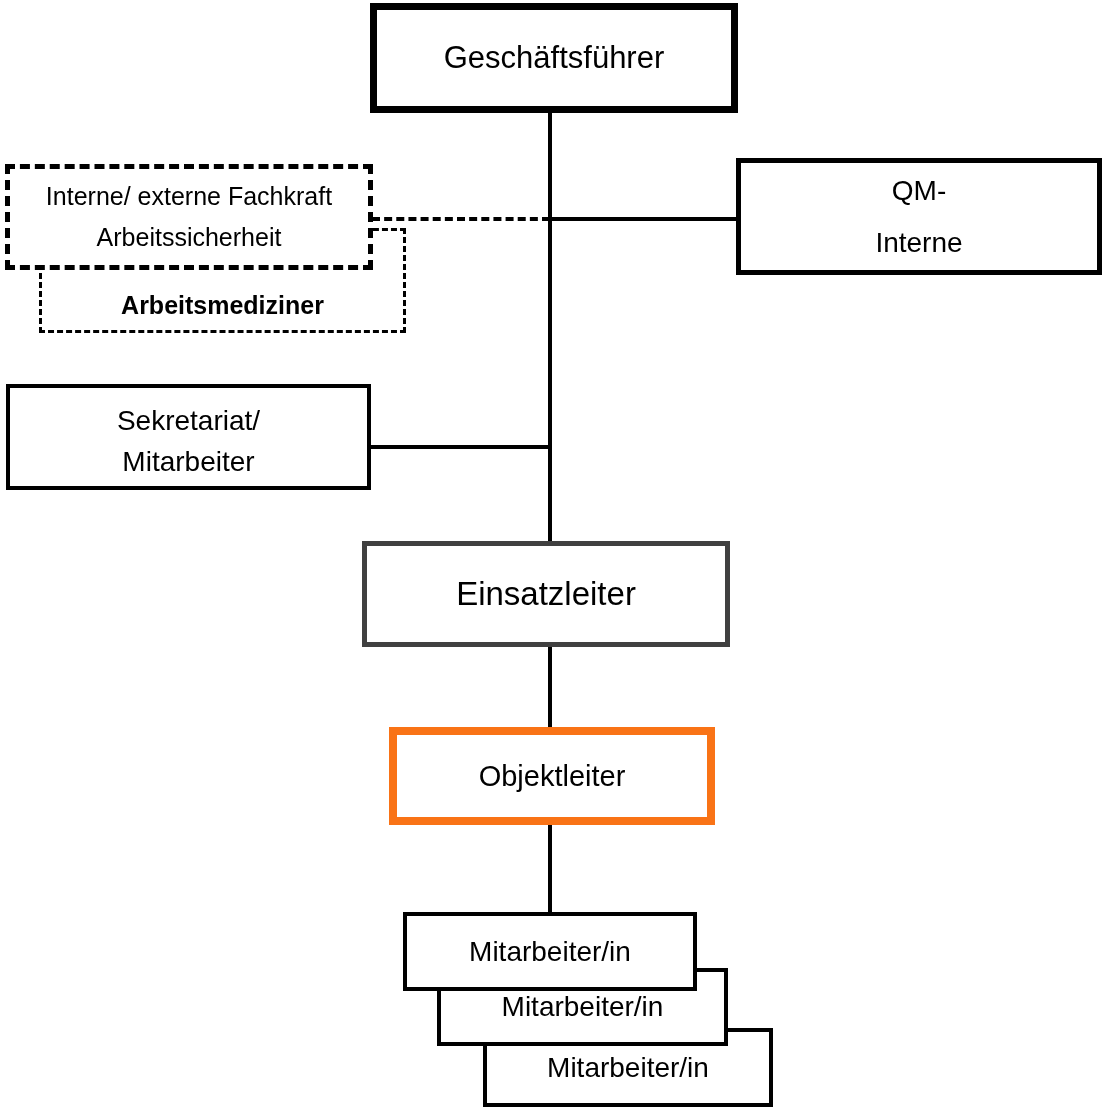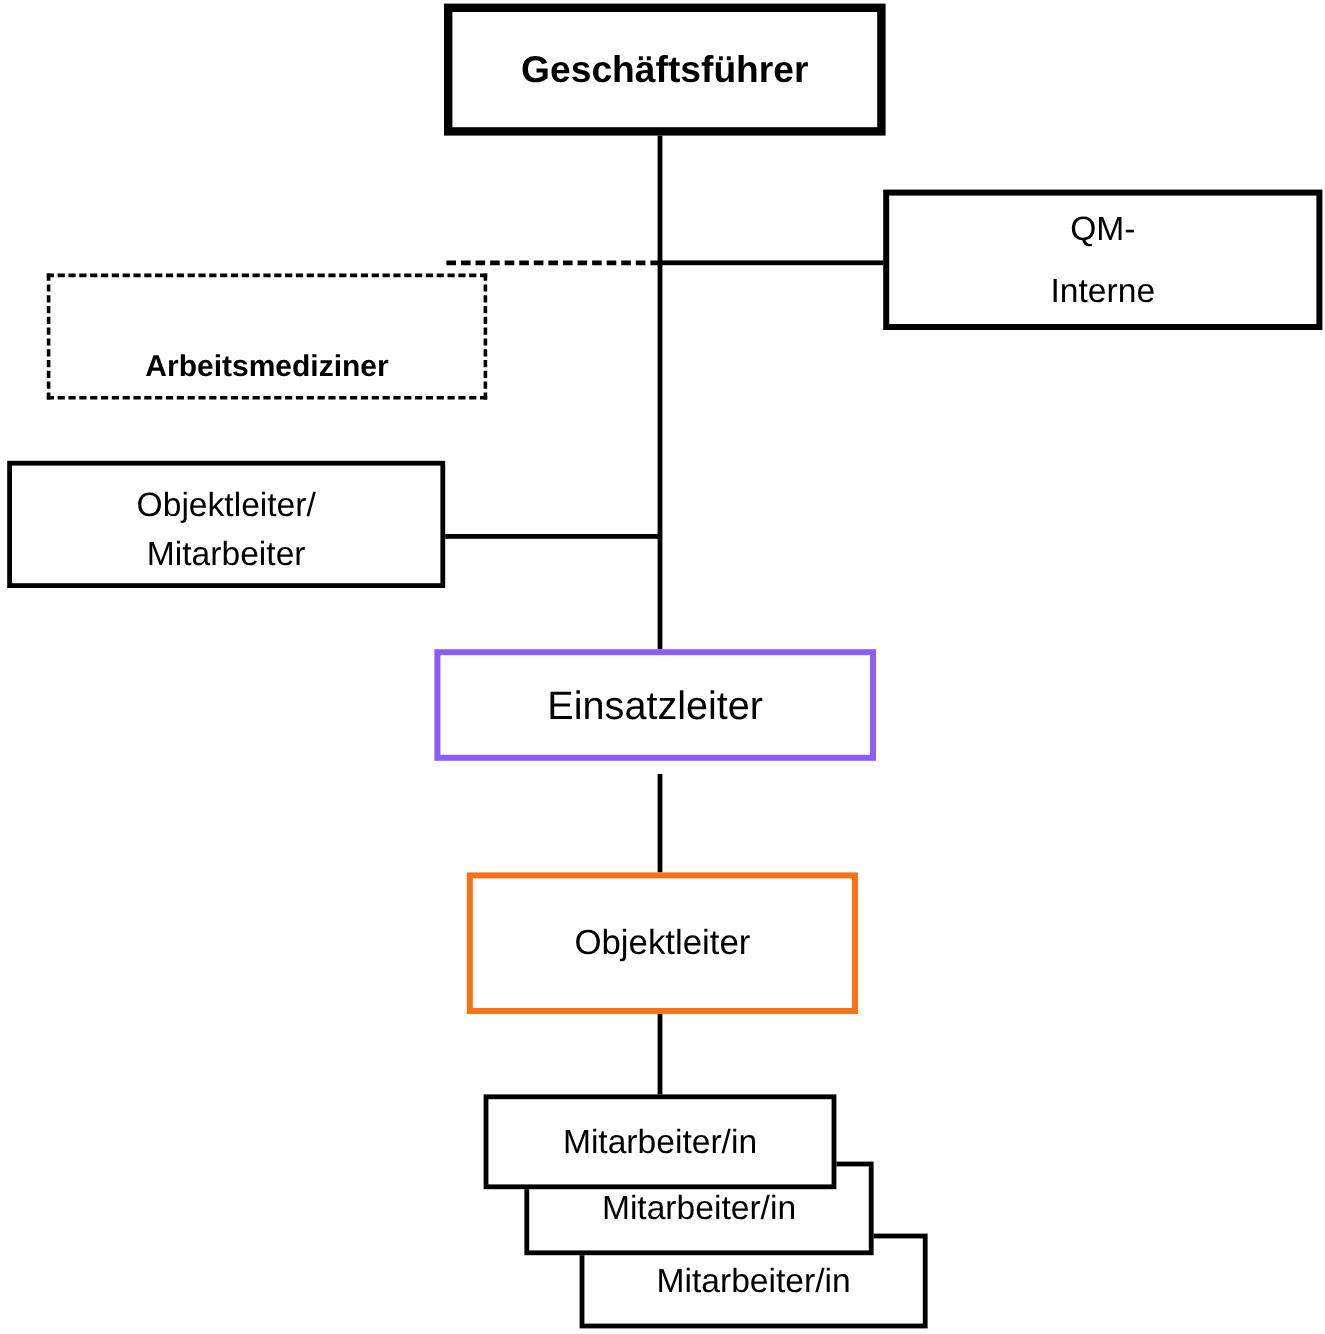--- a/index.html
+++ b/index.html
@@ -25,21 +25,21 @@
     align-items: center;
     justify-content: center;
     text-align: center;
   }
   .node .ln { display: block; }
 
   
   #box-gf {
     left: 370px; top: 3px; width: 368px; height: 110px;
     border: 7px solid #000;
-    font-size: 31px; font-weight: bold;
+    font-size: 31px; font-weight: normal;
     z-index: 4;
   }
   #box-fach {
     left: 5px; top: 164px; width: 368px; height: 106px;
     border: 5px dashed #000;
     font-size: 25px; line-height: 41px;
     z-index: 3;
   }
   #box-med {
     left: 39px; top: 228px; width: 367px; height: 105px;
@@ -57,28 +57,28 @@
     z-index: 3;
   }
   #box-sek {
     left: 6px; top: 384px; width: 365px; height: 106px;
     border: 4px solid #000;
     font-size: 28px; line-height: 41px;
     padding-top: 8px;
     z-index: 3;
   }
   #box-ein {
-    left: 362px; top: 541px; width: 368px; height: 93px;
-    border: 5px solid #8b5cf6;
+    left: 362px; top: 541px; width: 368px; height: 106px;
+    border: 5px solid #404040;
     font-size: 33px;
     z-index: 3;
   }
   #box-obj {
-    left: 389px; top: 727px; width: 326px; height: 118px;
-    border: 5px solid #f97316;
+    left: 389px; top: 727px; width: 326px; height: 98px;
+    border: 8px solid #f97316;
     font-size: 29px;
     z-index: 3;
     align-items: center;
   }
   #box-m1 {
     left: 403px; top: 912px; width: 294px; height: 79px;
     border: 4px solid #000;
     font-size: 28px;
     z-index: 8;
   }
@@ -121,28 +121,32 @@
   <div class="hline" id="h-sek"></div>
 
   <div class="node" id="box-gf">
     <span class="ln">Geschäftsführer</span>
   </div>
 
   <div class="node" id="box-med">
     <span class="ln">Arbeitsmediziner</span>
   </div>
 
+  <div class="node" id="box-fach">
+    <span class="ln">Interne/ externe Fachkraft</span>
+    <span class="ln">Arbeitssicherheit</span>
+  </div>
 
   <div class="node" id="box-qm">
     <span class="ln">QM-</span>
     <span class="ln">Interne</span>
   </div>
 
   <div class="node" id="box-sek">
-    <span class="ln">Objektleiter/</span>
+    <span class="ln">Sekretariat/</span>
     <span class="ln">Mitarbeiter</span>
   </div>
 
   <div class="node" id="box-ein">
     <span class="ln">Einsatzleiter</span>
   </div>
 
   <div class="node" id="box-obj">
     <span class="ln">Objektleiter</span>
   </div>

